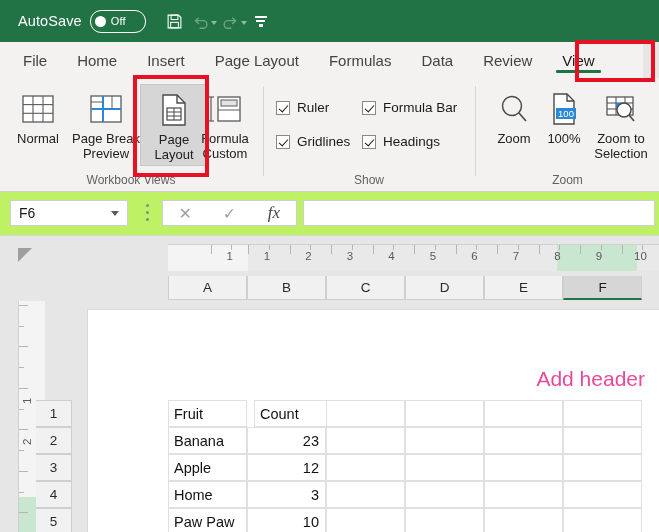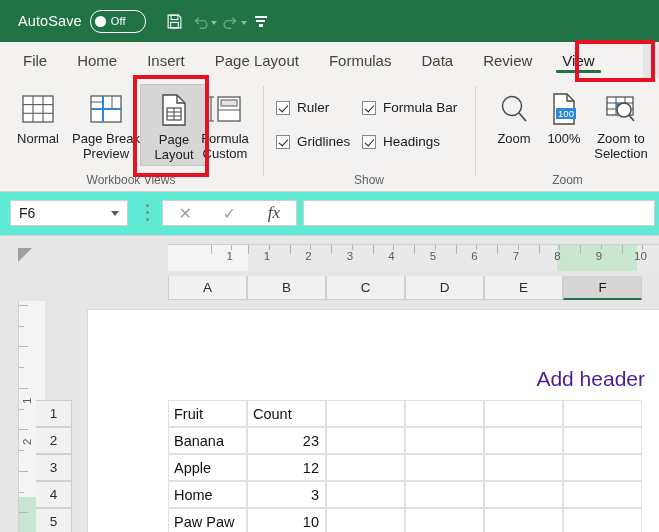--- a/index.html
+++ b/index.html
@@ -85,21 +85,21 @@
     position:relative;box-sizing:border-box;
   }
   .chkbox:after{
     content:"";position:absolute;left:3.5px;top:1px;width:4px;height:8px;
     border:solid #1a1a1a;border-width:0 1.6px 1.6px 0;transform:rotate(42deg);
   }
   .chklbl{font-size:13.5px;color:#1a1a1a;white-space:nowrap;}
 
   
   .fbar{
-    position:absolute;left:0;top:192px;width:659px;height:43px;background:#5eead4;
+    position:absolute;left:0;top:192px;width:659px;height:43px;background:#bef264;
     border-bottom:1px solid #d6d4d2;
   }
   .namebox{
     position:absolute;left:10px;top:8px;width:118px;height:26px;
     background:#fff;border:1px solid #d0cece;box-sizing:border-box;
     display:flex;align-items:center;
   }
   .namebox .nbtxt{font-size:14px;color:#1a1a1a;margin-left:8px;flex:1;}
   .namebox .nbcaret{
     width:0;height:0;border-left:4px solid transparent;border-right:4px solid transparent;
@@ -174,21 +174,21 @@
     background:#f1f1f1;border:1px solid #cfcfcf;border-left:none;
     display:flex;align-items:center;justify-content:center;
     font-size:13.5px;color:#2b2b2b;
   }
 
   .page{
     position:absolute;left:88px;top:9px;width:571px;height:240px;background:#ffffff;
     box-shadow:0 0 0 1px #d9d9d9;
   }
   .addheader{
-    position:absolute;right:14px;top:57px;font-size:21px;color:#4c1d95;
+    position:absolute;right:14px;top:57px;font-size:21px;color:#ec4899;
   }
 
   .gridwrap{position:absolute;left:168px;top:99px;}
   .gcell{
     position:absolute;box-sizing:border-box;border:1px solid #e0e0e0;
     font-size:14.5px;color:#111;display:flex;align-items:center;
     background:#fff;
   }
   .gcell.txt{padding-left:5px;justify-content:flex-start;}
   .gcell.num{padding-right:6px;justify-content:flex-end;}
@@ -524,21 +524,21 @@
           <span>5</span>
         </div>
       </div>
     <div class="page">
       <div class="addheader">Add header</div>
     </div>
     <div class="gridwrap" id="grid-host">
         <div class="gcell txt" style="left: 0px; top: 0px; width: 79px; height: 27px;">
           <span>Fruit</span>
         </div>
-        <div class="gcell txt" style="left: 79px; top: 0px; width: 79px; height: 27px;">
+        <div class="gcell txt" style="left: 86px; top: 0px; width: 79px; height: 27px;">
           <span>Count</span>
         </div>
         <div class="gcell txt" style="left: 158px; top: 0px; width: 79px; height: 27px;"></div>
         <div class="gcell txt" style="left: 237px; top: 0px; width: 79px; height: 27px;"></div>
         <div class="gcell txt" style="left: 316px; top: 0px; width: 79px; height: 27px;"></div>
         <div class="gcell txt" style="left: 395px; top: 0px; width: 79px; height: 27px;"></div>
         <div class="gcell txt" style="left: 0px; top: 27px; width: 79px; height: 27px;">
           <span>Banana</span>
         </div>
         <div class="gcell num" style="left: 79px; top: 27px; width: 79px; height: 27px;">

